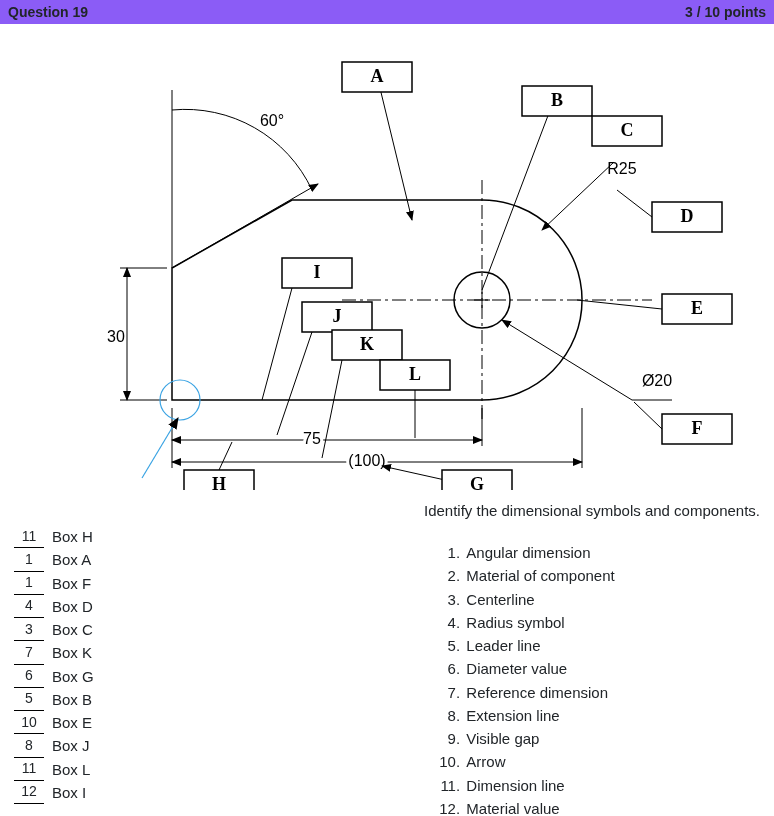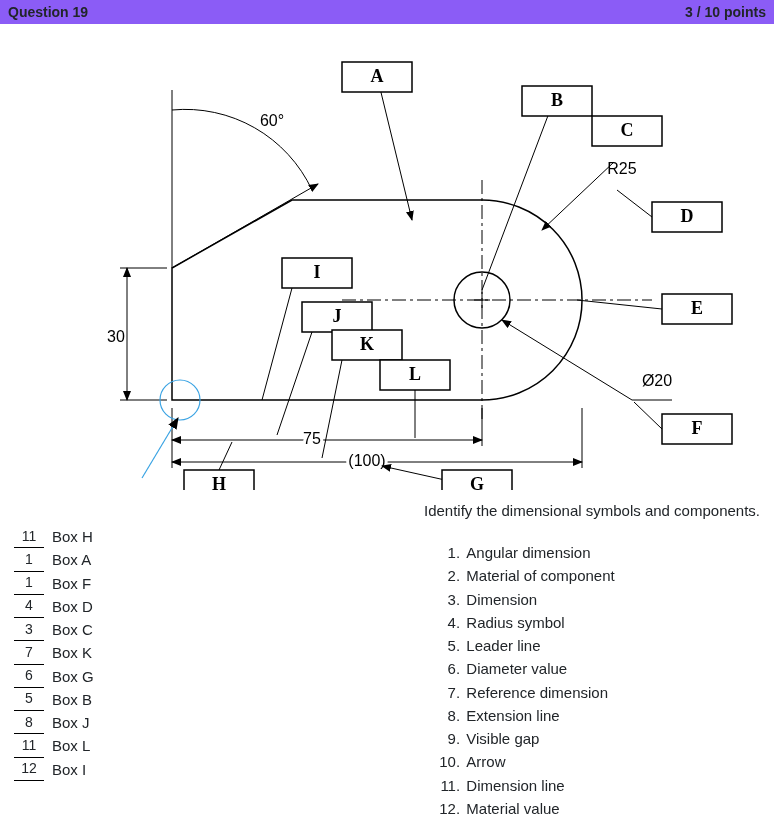--- a/index.html
+++ b/index.html
@@ -223,37 +223,41 @@
       </div>
     <div class="match-row">
         <span class="blank">6</span>
         <span>Box G</span>
       </div>
     <div class="match-row">
         <span class="blank">5</span>
         <span>Box B</span>
       </div>
     <div class="match-row">
+        <span class="blank">10</span>
+        <span>Box E</span>
+      </div>
+    <div class="match-row">
         <span class="blank">8</span>
         <span>Box J</span>
       </div>
     <div class="match-row">
         <span class="blank">11</span>
         <span>Box L</span>
       </div>
     <div class="match-row">
         <span class="blank">12</span>
         <span>Box I</span>
       </div>
   </div>
   <div class="col-right">
     <ol class="keys">
       <li>Angular dimension</li>
       <li>Material of component</li>
-      <li>Dimension</li>
+      <li>Centerline</li>
       <li>Radius symbol</li>
       <li>Leader line</li>
       <li>Diameter value</li>
       <li>Reference dimension</li>
       <li>Extension line</li>
       <li>Visible gap</li>
       <li>Arrow</li>
       <li>Dimension line</li>
       <li>Material value</li>
     </ol>

